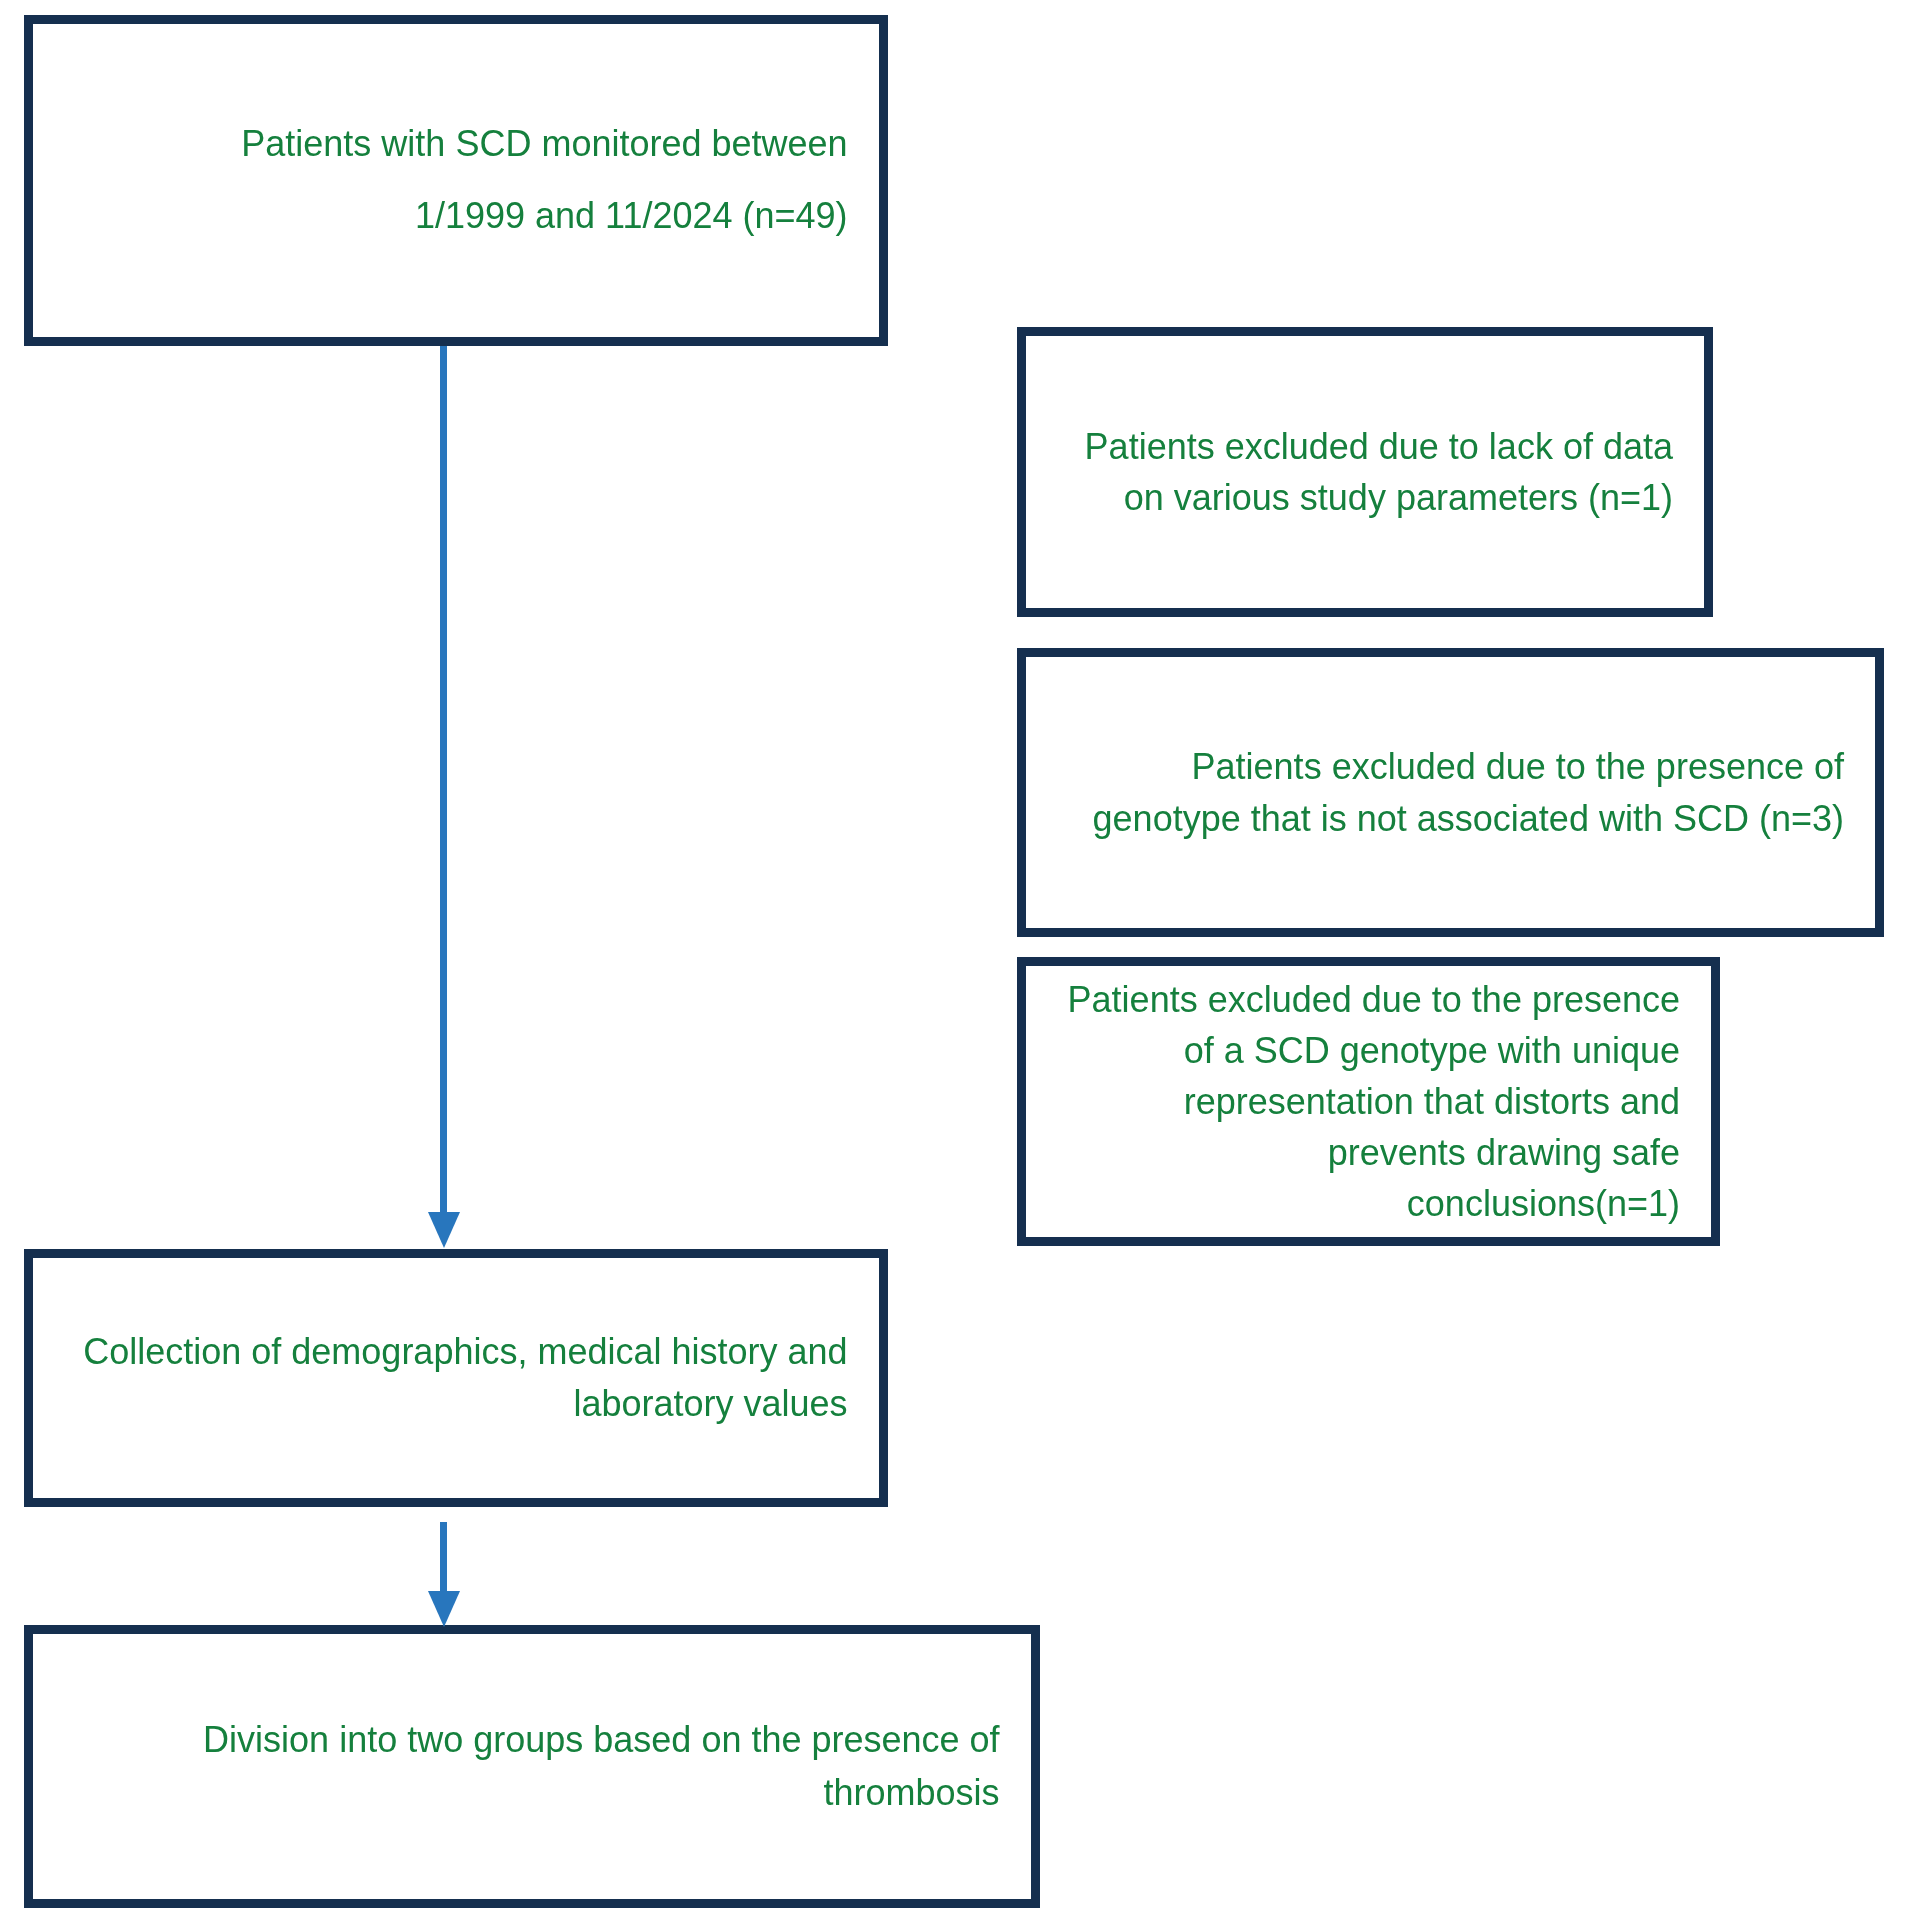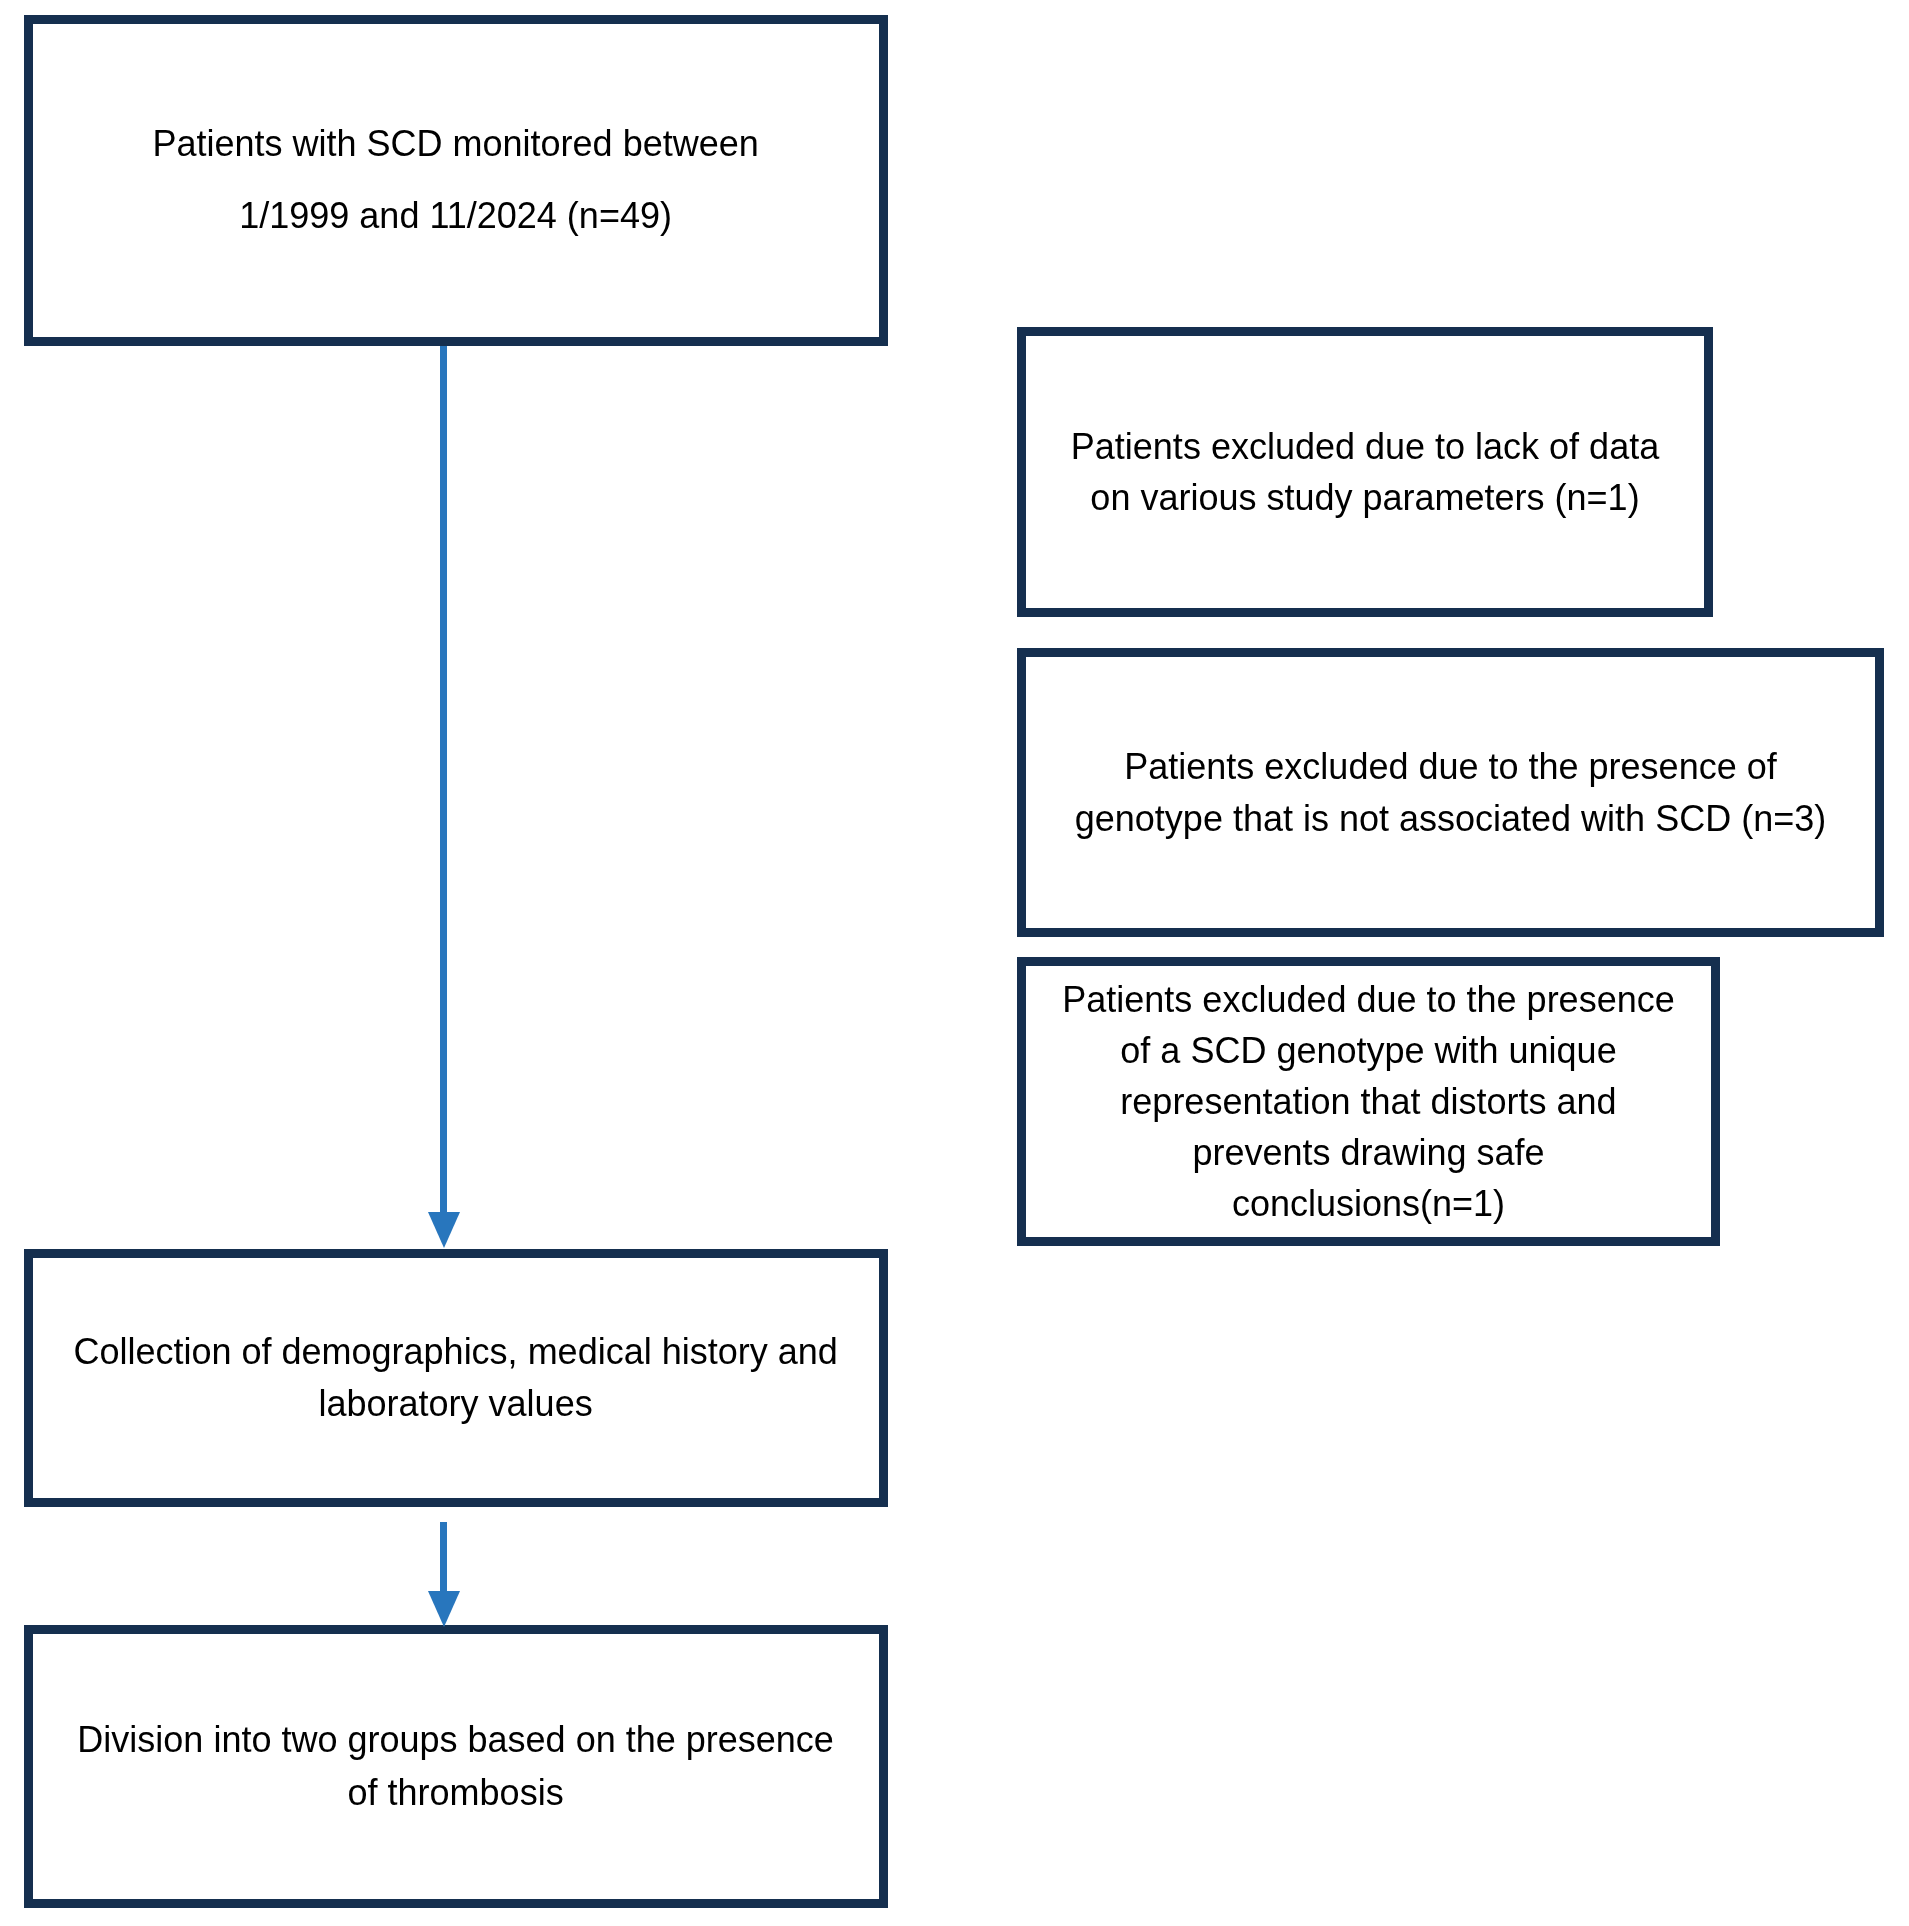--- a/index.html
+++ b/index.html
@@ -21,35 +21,35 @@
     position: absolute;
     box-sizing: border-box;
     background: #ffffff;
     border: 9.6px solid #152f4f;
     display: flex;
     align-items: center;
     justify-content: center;
   }
   .box-text {
     width: 100%;
-    text-align: center;
-    color: #000000;
+    text-align: right;
+    color: #15803d;
     font-family: "Liberation Sans", sans-serif;
     font-size: 36px;
     line-height: 1.32;
     padding: 0 31px;
     box-sizing: border-box;
     white-space: pre-line;
   }
   
   #box-cohort        { left: 23.6px;   top: 14.7px;   width: 864px; height: 331px; }
   #box-cohort .box-text { line-height: 2.0; font-size: 36px; }
   #box-collection    { left: 23.6px;   top: 1249px; width: 864px; height: 258px; }
   #box-collection .box-text { line-height: 1.45; }
-  #box-division      { left: 23.6px;   top: 1625px; width: 864px; height: 283px; }
+  #box-division      { left: 23.6px;   top: 1625px; width: 1016px; height: 283px; }
   #box-division .box-text { line-height: 1.45; }
 
   
   #box-excl-data     { left: 1017px; top: 327px;  width: 696px; height: 290px; }
   #box-excl-genotype { left: 1017px; top: 648px; width: 867px; height: 289px; }
   #box-excl-unique   { left: 1017px; top: 957px; width: 703px; height: 289px; }
   #box-excl-data .box-text,
   #box-excl-genotype .box-text,
   #box-excl-unique .box-text { line-height: 1.42; }
 

